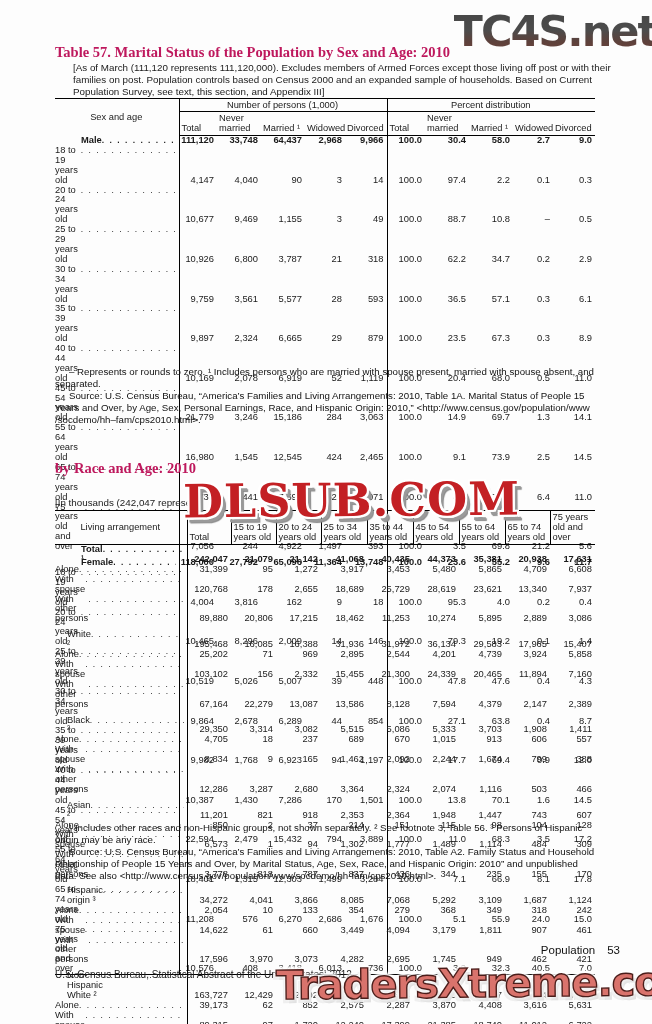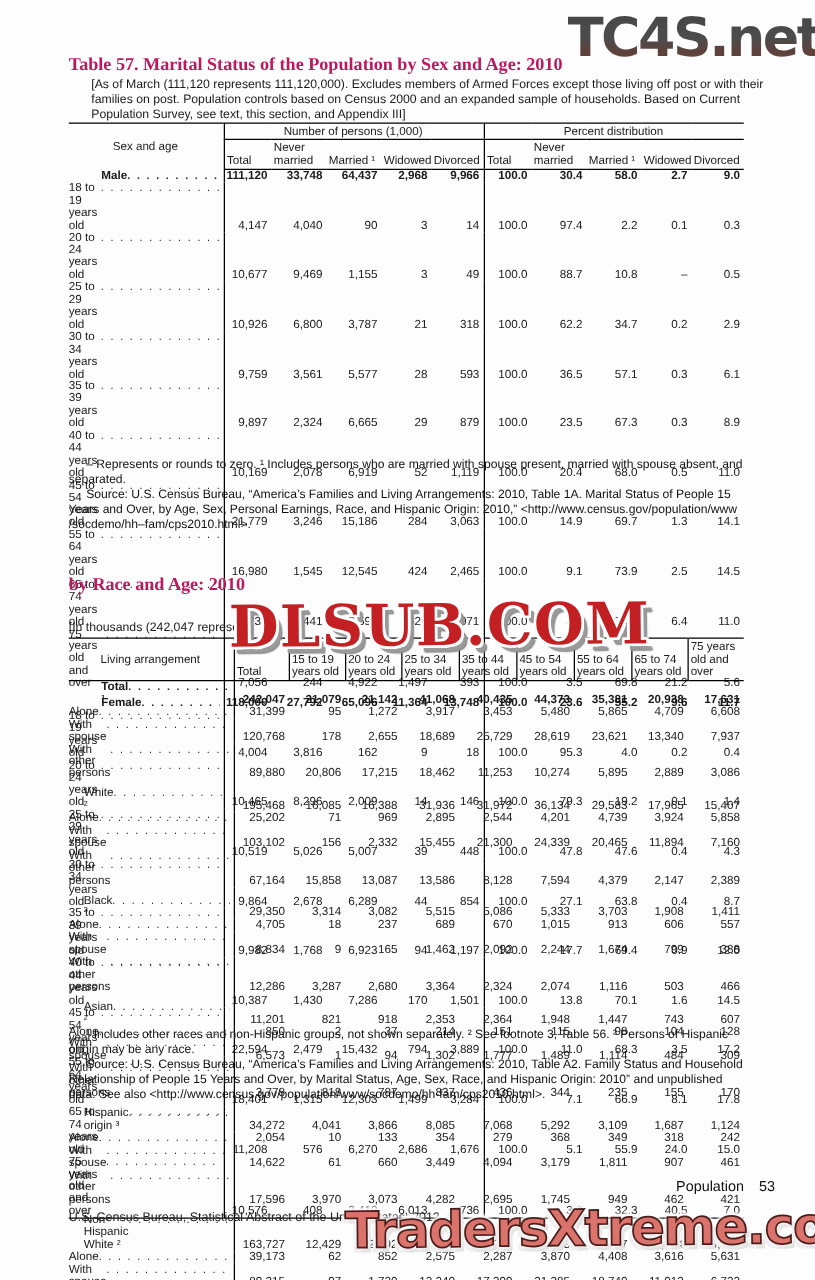--- a/index.html
+++ b/index.html
@@ -662,21 +662,21 @@
           <td class="num">7,160</td>
         </tr>
         <tr>
           <td class="stub">
             <div class="stubwrap">
               <span class="lbl">With other persons</span>
               <span class="dots"></span>
             </div>
           </td>
           <td class="num">67,164</td>
-          <td class="num">15,858</td>
+          <td class="num">22,279</td>
           <td class="num">13,087</td>
           <td class="num">13,586</td>
           <td class="num">8,128</td>
           <td class="num">7,594</td>
           <td class="num">4,379</td>
           <td class="num">2,147</td>
           <td class="num">2,389</td>
         </tr>
         <tr class="race gap">
           <td class="stub">

